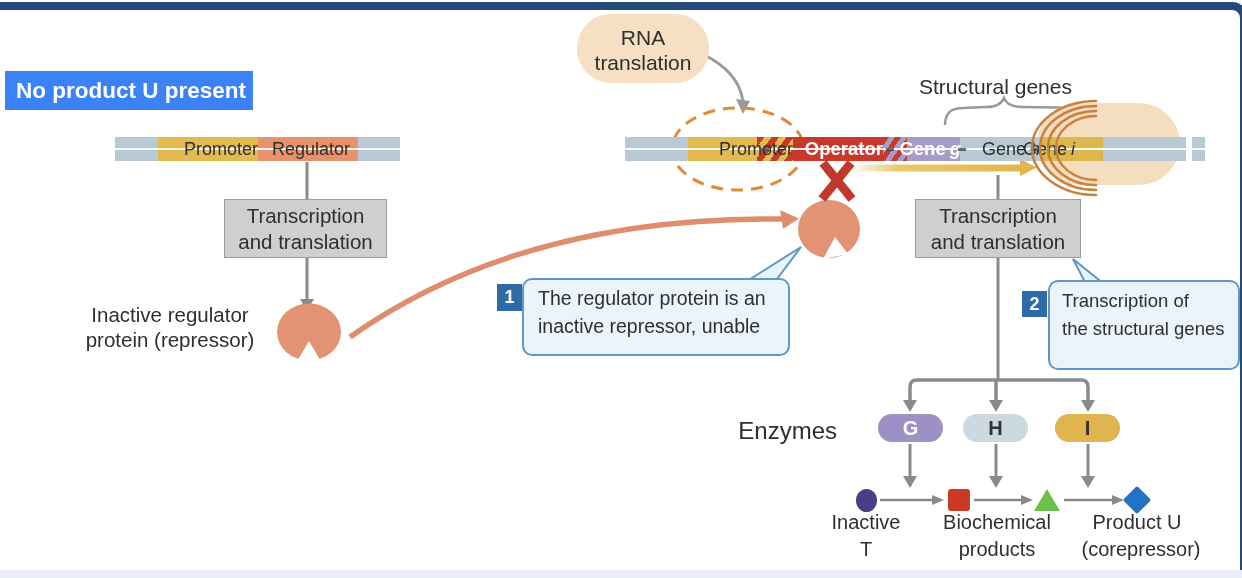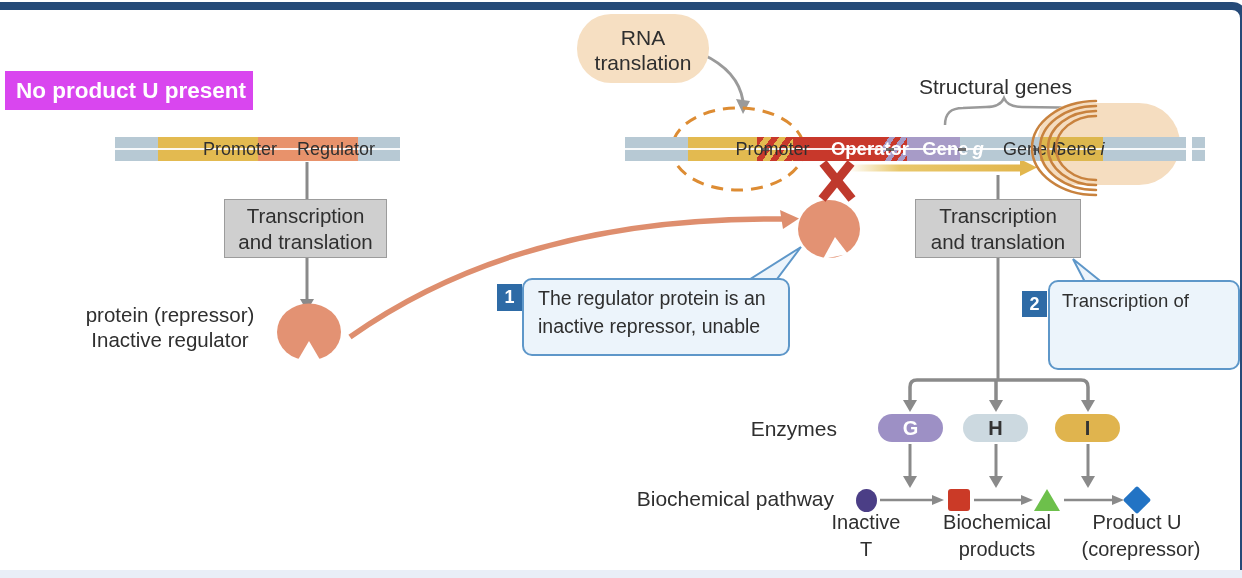--- a/index.html
+++ b/index.html
@@ -4,51 +4,51 @@
 <style>
   html,body{margin:0;padding:0;background:#ffffff;}
   #canvas{position:relative;width:1242px;height:578px;background:#ffffff;overflow:hidden;
           font-family:"Liberation Sans",sans-serif;color:#2f2f2f;}
   .abs{position:absolute;}
   
   #frame{position:absolute;top:2px;left:-18px;width:1250px;height:568px;
          border:8px solid #254a78;border-radius:16px;z-index:4;pointer-events:none;}
   #bottom-strip{position:absolute;left:0;top:570px;width:1242px;height:8px;background:#e9eef7;z-index:5;}
   
-  #banner{left:5px;top:71px;width:248px;height:39px;background:#d946ef;z-index:2;
+  #banner{left:5px;top:71px;width:248px;height:39px;background:#3b82f6;z-index:2;
           color:#fff;font-weight:bold;font-size:22.5px;line-height:39px;padding-left:11px;box-sizing:border-box;}
   
   .process-box{background:#cfcfcf;border:1.5px solid #9c9c9c;z-index:2;text-align:center;
                font-size:20.5px;line-height:26px;color:#2f2f2f;padding-top:3px;box-sizing:border-box;}
   #box-left{left:224px;top:199px;width:163px;height:59px;}
   #box-right{left:915px;top:199px;width:166px;height:59px;}
   
   .dna{height:24px;z-index:2;display:flex;}
   .dna .seg{height:100%;}
   .midline{position:absolute;left:0;top:10.5px;width:100%;height:2.5px;background:rgba(255,255,255,.9);z-index:1;}
-  .dna-label{position:absolute;top:0;height:24px;line-height:24px;text-align:center;font-size:18px;z-index:2;white-space:nowrap;padding-left:32px;}
+  .dna-label{position:absolute;top:0;height:24px;line-height:24px;text-align:right;font-size:18px;z-index:2;white-space:nowrap;}
   .dna-label.light{color:#fff;font-weight:bold;font-size:18.5px;}
   .dna-label i{margin-left:4px;}
   .dash{position:absolute;top:11px;width:8px;height:2.5px;background:#3f3f3f;opacity:.75;z-index:2;}
   #dna-left{left:115px;top:137px;width:285px;}
   #dna-right{left:625px;top:137px;width:580px;}
   .c-blue{background:#b7c9d4;} .c-yellow{background:#e3ba50;} .c-salmon{background:#e8926b;}
   .c-red{background:#c8382b;} .c-lav{background:#a79bc7;} .c-gold{background:#ddb74d;}
   .c-hatch-ry{background:repeating-linear-gradient(125deg,#c8382b 0 6px,#e3ba50 6px 12px);}
   .c-hatch-rl{background:repeating-linear-gradient(125deg,#c8382b 0 5px,#a79bc7 5px 10px);}
   .c-gap{background:#ffffff;}
   
   #rna-blob{left:577px;top:14px;width:132px;height:69px;background:#f6dfc2;border-radius:34px;z-index:2;
             text-align:center;font-size:21px;line-height:25px;padding-top:11px;box-sizing:border-box;color:#2f2f2f;}
   #poly-moving{left:1037px;top:103px;width:143px;height:82px;background:#f5ddc0;border-radius:41px;z-index:1;}
   
   .txt{z-index:2;color:#2f2f2f;}
   #structural-label{left:898px;top:75px;width:195px;text-align:center;font-size:21px;}
   #protein-label{left:62px;top:303px;width:216px;text-align:center;font-size:20.5px;line-height:24.5px;}
-  #enzymes-label{left:735px;top:417px;width:102px;text-align:right;font-size:21px;}
+  #enzymes-label{left:735px;top:417px;width:102px;text-align:right;font-size:24px;}
   #pathway-label{left:618px;top:487px;width:216px;text-align:right;font-size:21px;}
   .path-label{transform:translateX(-50%);white-space:nowrap;font-size:20px;text-align:center;}
   
   .callout{background:#ecf4fb;border:2px solid #5e97c9;border-radius:10px;z-index:3;box-sizing:border-box;}
   #callout-1{left:522px;top:278px;width:268px;height:78px;padding:5px 0 0 14px;}
   #callout-1 .cl{font-size:19.5px;line-height:27.5px;white-space:nowrap;}
   #callout-2{left:1048px;top:280px;width:192px;height:90px;padding:5px 0 0 12px;}
   #callout-2 .cl{font-size:18.5px;line-height:27.5px;white-space:nowrap;}
   .badge{background:#2e6ba6;color:#fff;font-weight:bold;font-size:18px;text-align:center;z-index:4;}
   #badge-1{left:497px;top:284px;width:25px;height:27px;line-height:27px;}
@@ -169,22 +169,22 @@
     <div class="dna-label" style="left:43px;width:100px">Promoter</div>
     <div class="dna-label" style="left:143px;width:92px">Regulator</div>
   </div>
 
   <div class="abs process-box" id="box-left">
     <div>Transcription</div>
     <div>and translation</div>
   </div>
 
   <div class="abs txt" id="protein-label">
+    <div>Inactive regulator</div>
     <div>protein (repressor)</div>
-    <div>Inactive regulator</div>
   </div>
 
   <div class="abs" id="rna-blob">
     <div>RNA</div>
     <div>translation</div>
   </div>
 
   <div class="abs txt" id="structural-label">Structural genes</div>
 
   <div class="abs dna" id="dna-right">
@@ -224,28 +224,28 @@
 
   <div class="abs badge" id="badge-1">1</div>
   <div class="abs callout" id="callout-1">
     <div class="cl">The regulator protein is an</div>
     <div class="cl">inactive repressor, unable</div>
   </div>
 
   <div class="abs badge" id="badge-2">2</div>
   <div class="abs callout" id="callout-2">
     <div class="cl">Transcription of</div>
+    <div class="cl">the structural genes</div>
   </div>
 
   <div class="abs txt" id="enzymes-label">Enzymes</div>
   <div class="abs pill" id="pill-g">G</div>
   <div class="abs pill" id="pill-h">H</div>
   <div class="abs pill" id="pill-i">I</div>
 
-  <div class="abs txt" id="pathway-label">Biochemical pathway</div>
   <div class="abs" id="shape-circle"></div>
   <div class="abs" id="shape-square"></div>
   <div class="abs" id="shape-triangle"></div>
   <div class="abs" id="shape-diamond"></div>
 
   <div class="abs txt path-label" style="left:866px;top:511px">Inactive</div>
   <div class="abs txt path-label" style="left:866px;top:538px">T</div>
   <div class="abs txt path-label" style="left:997px;top:511px">Biochemical</div>
   <div class="abs txt path-label" style="left:997px;top:538px">products</div>
   <div class="abs txt path-label" style="left:1137px;top:511px">Product U</div>

